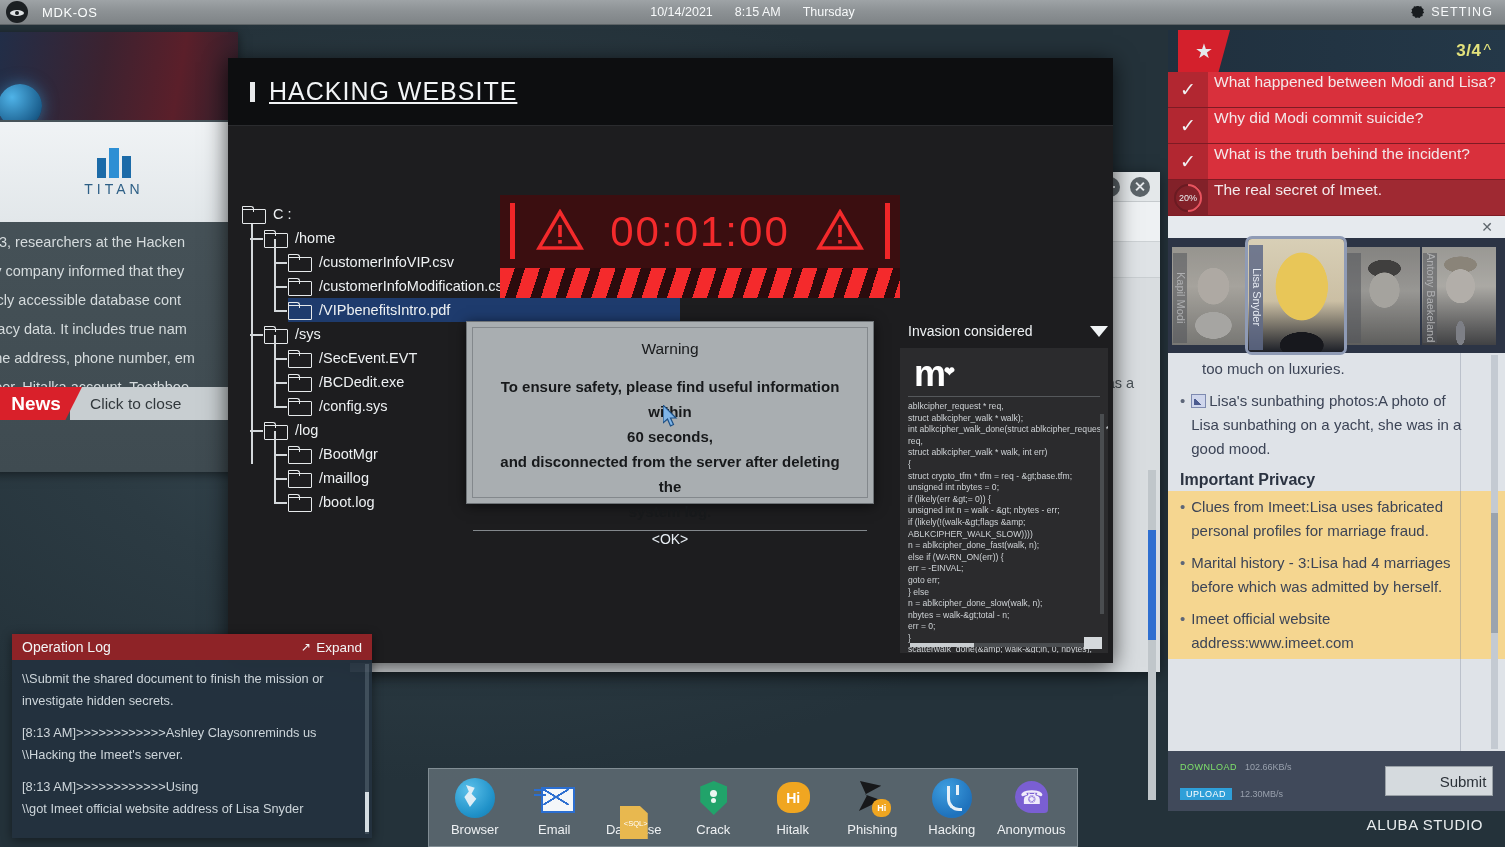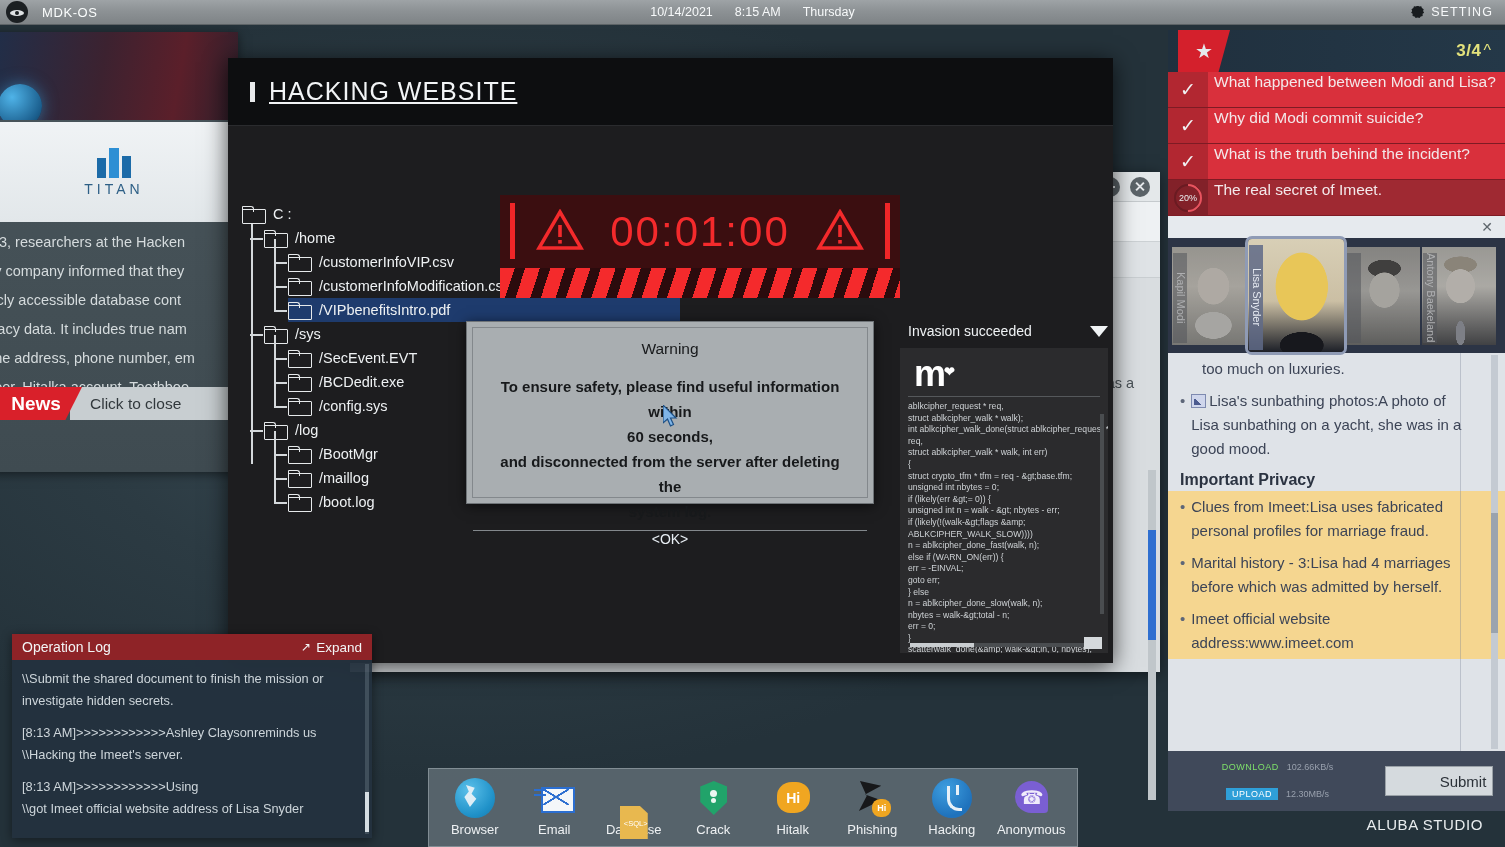--- a/index.html
+++ b/index.html
@@ -337,21 +337,21 @@
   }
   .doc-section { padding: 6px 12px 2px; color: #2b3341; font-size: 16px; font-weight: bold; }
   .doc-item.hlrow { background: #f5d690; }
   .doc-vsep { position: absolute; right: 44px; top: 0; width: 1px; height: 100%; background: rgba(120,130,150,.35); }
   .doc-track { position: absolute; right: 7px; top: 2px; width: 7px; height: 394px; background: #c4cad2; }
   .doc-thumb { position: absolute; right: 7px; top: 160px; width: 7px; height: 120px; background: #9aa3ae; }
 
   .rp-foot {
     height: 60px; background: #40495a; display: flex; align-items: center; padding: 0 12px; gap: 10px;
   }
-  .net-stats { display: flex; flex-direction: column; gap: 16px; flex: 1; align-items: center; }
+  .net-stats { display: flex; flex-direction: column; gap: 16px; flex: 1; }
   .net-line { display: flex; align-items: center; gap: 8px; font-size: 9px; }
   .tag-dl { color: #7ee06a; letter-spacing: .5px; }
   .tag-ul { background: #2f9fd8; color: #fff; padding: 1px 6px; letter-spacing: .5px; }
   .net-val { color: #98a0ad; }
   .submit-btn {
     width: 108px; height: 30px; background: #d5dade; color: #2b3138; font-size: 15px;
     border: 1px solid #9aa1a7; display: flex; align-items: center; justify-content: center; padding-left: 48px;
   }
 
   
@@ -567,21 +567,21 @@
               <div>60 seconds,</div>
               <div>and disconnected from the server after deleting the</div>
               <div>system log.</div>
             </div>
           </div>
           <div class="warn-okbar">&lt;OK&gt;</div>
         </div>
       </div>
 
       <div class="invasion-bar">
-        <span>Invasion succeeded</span>
+        <span>Invasion considered</span>
         <span class="inv-caret"></span>
       </div>
 
       <div class="code-panel">
         <div class="mlogo">
           <span>m</span>
           <span class="heart">❤</span>
         </div>
         <div class="code-sep"></div>
         <div class="code-lines">

